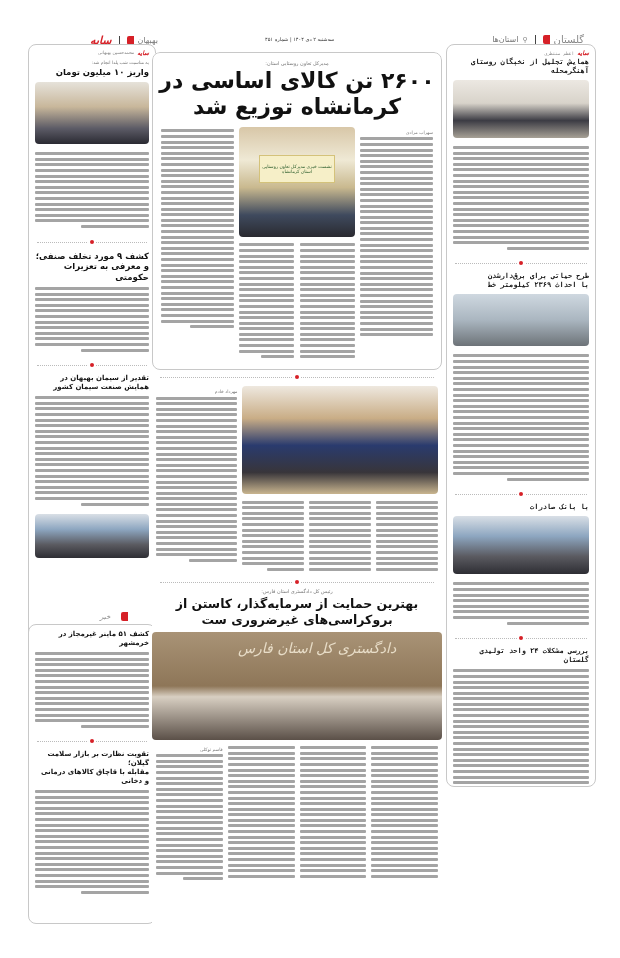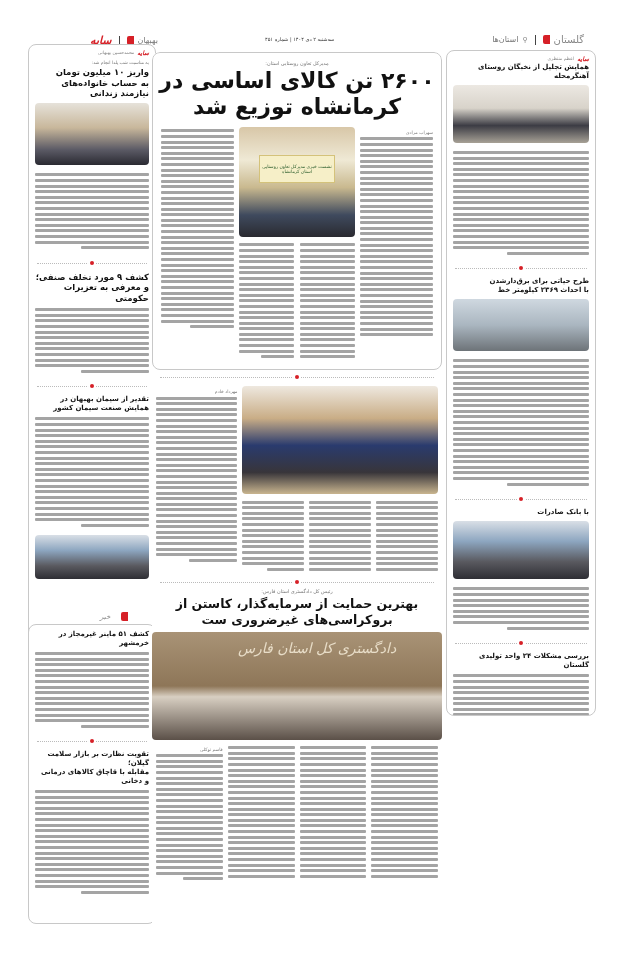--- a/index.html
+++ b/index.html
@@ -14,21 +14,21 @@
   .red-tab { width: 7px; height: 9px; background: #d62027; border-radius: 2px 0 0 2px; }
   .bar-sep { width: 1px; height: 10px; background: #444; margin: 0 3px; }
   .logo { font-size: 11px; color: #d62027; font-weight: bold; font-style: italic; }
   .hdr-date { position: absolute; left: 265px; top: 36px; font-size: 5px; color: #333; direction: rtl; }
   .pin-icon { font-size: 7px; color: #888; }
 
   .col { position: absolute; border: 1px solid #c8c8c8; border-radius: 8px; background: #fff; overflow: hidden; }
   .col-left { left: 28px; top: 44px; width: 128px; height: 651px; }
   .col-left2 { left: 28px; top: 624px; width: 128px; height: 300px; }
   .col-center { left: 152px; top: 52px; width: 290px; height: 896px; border: none; }
-  .col-right { left: 446px; top: 50px; width: 150px; height: 666px; }
+  .col-right { left: 446px; top: 44px; width: 150px; height: 743px; font-family: Liberation Mono, monospace; }
 
   .kicker { font-size: 4.5px; color: #777; text-align: center; margin: 3px 0 2px; }
   .kicker.r { text-align: right; padding-right: 6px; }
   .hl { font-weight: bold; color: #111; text-align: right; padding: 0 6px; line-height: 1.25; }
   .hl.xl { font-size: 22px; text-align: center; padding: 0; line-height: 1.2; }
   .hl.lg { font-size: 13px; text-align: center; padding: 0; }
   .hl.md { font-size: 8.5px; }
   .hl.sm { font-size: 7px; }
   .byline { display: flex; align-items: center; gap: 3px; font-size: 4.5px; color: #888; padding: 4px 6px 1px; direction: rtl; }
   .byline .mini-logo { color: #d62027; font-style: italic; font-weight: bold; font-size: 6px; }
@@ -77,21 +77,20 @@
   </div>
 </div>
 
 <div class="col col-left">
   <div class="byline">
     <span class="mini-logo">سایه</span>
     <span>محمدحسین بهبهانی</span>
   </div>
   <div class="kicker r">به مناسبت شب یلدا انجام شد:</div>
   <div class="hl md">واریز ۱۰ میلیون تومان</div>
-  <div class="hl md">به حساب خانواده‌های نیازمند زندانی</div>
   <div class="photo meeting" style="height:62px;"></div>
   <div class="body-text">
     <div class="line"></div>
       <div class="line"></div>
       <div class="line"></div>
       <div class="line"></div>
     <div class="line"></div>
       <div class="line"></div>
       <div class="line"></div>
       <div class="line"></div>

